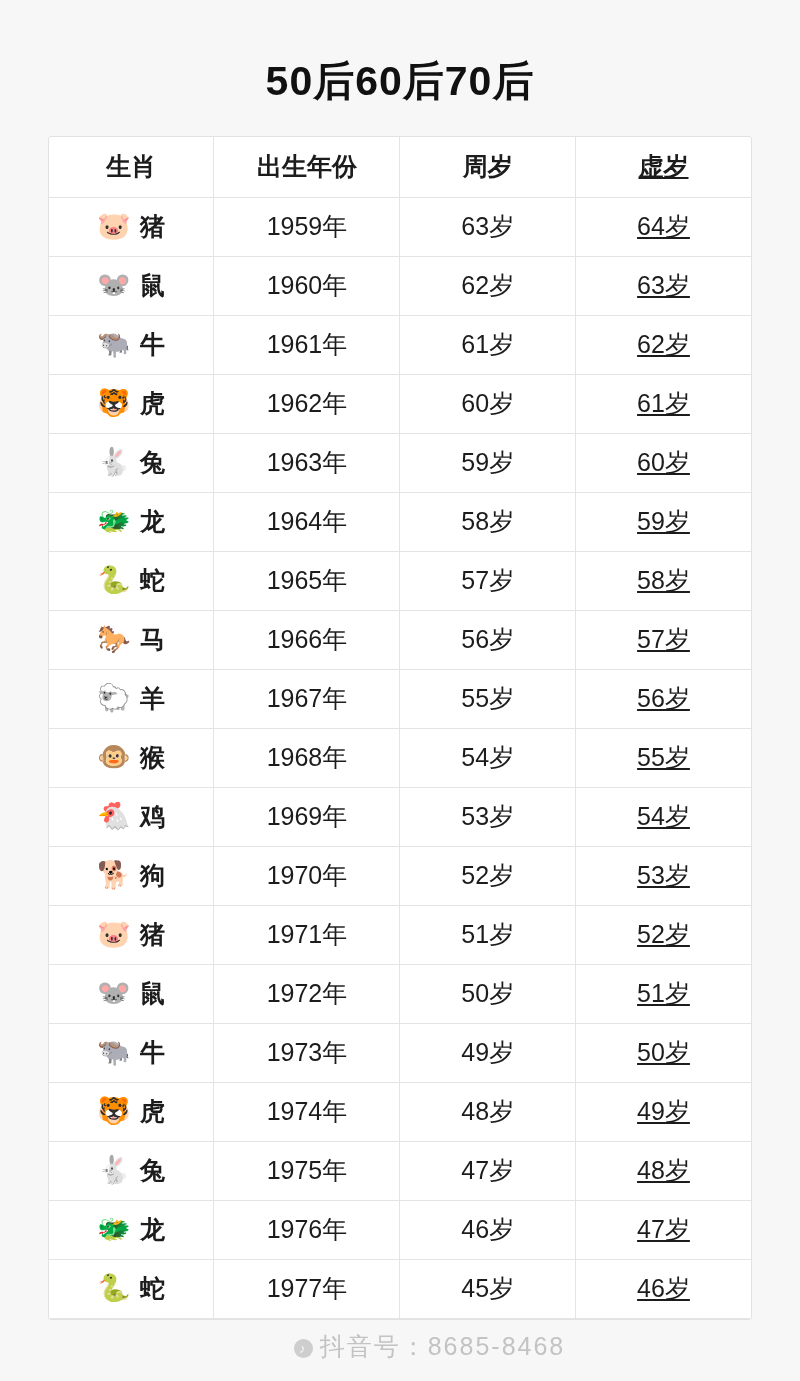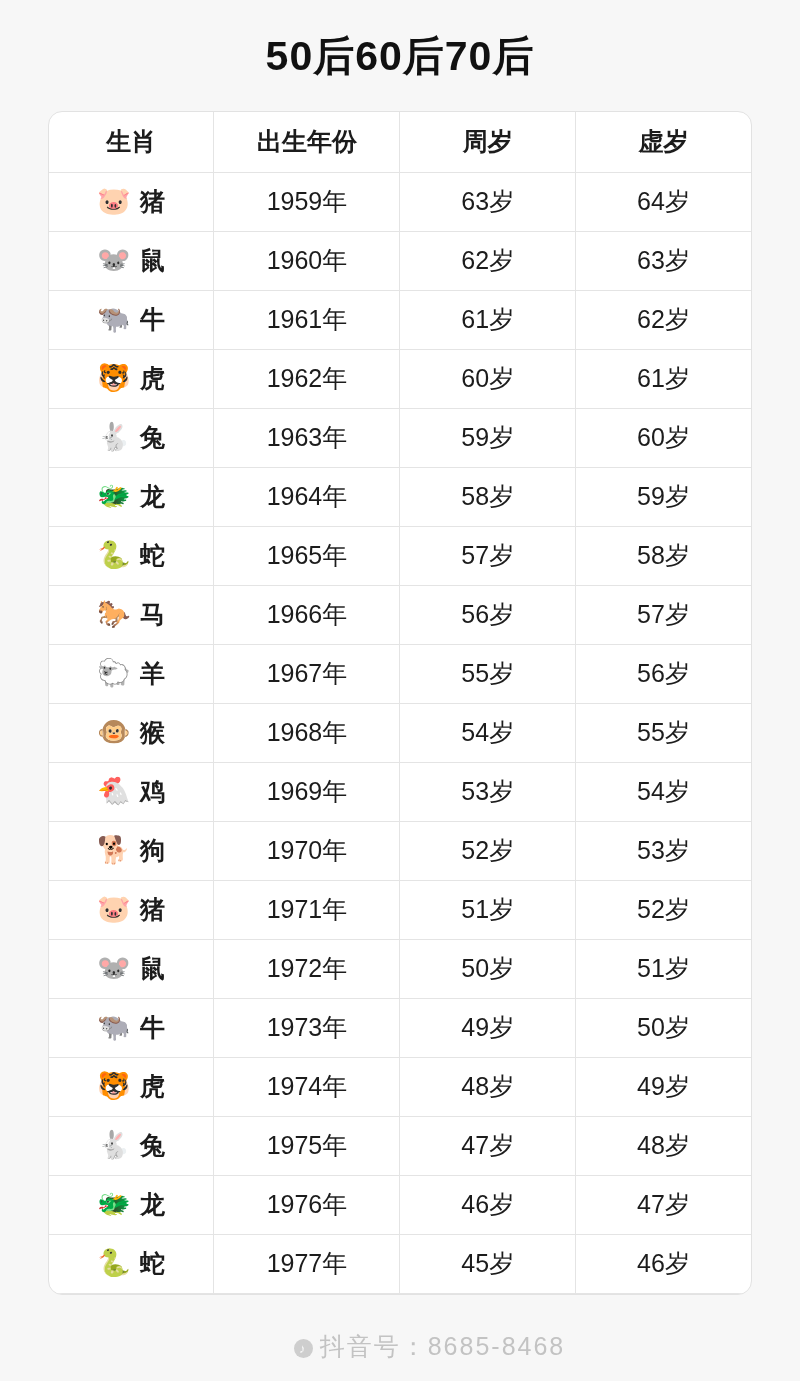--- a/index.html
+++ b/index.html
@@ -16,55 +16,56 @@
     position: relative;
   }
   .page {
     width: 800px;
     height: 1381px;
     background: #f7f7f7;
     box-sizing: border-box;
     position: relative;
   }
   .title-block {
-    padding-top: 28px;
+    padding-top: 53px;
     text-align: center;
   }
   .title-line {
     font-size: 41px;
     font-weight: bold;
     letter-spacing: 1px;
     color: #111111;
     line-height: 1.38;
   }
   .table-wrap {
     margin: 26px 48px 0 48px;
     background: #ffffff;
     border: 1px solid #e2e2e2;
-    border-radius: 14px;
+    border-radius: 3px;
     overflow: hidden;
   }
   table.zodiac {
     width: 100%;
     border-collapse: collapse;
     table-layout: fixed;
   }
   table.zodiac th, table.zodiac td {
     border-bottom: 1px solid #e4e4e4;
     border-right: 1px solid #e4e4e4;
     text-align: center;
     vertical-align: middle;
     height: 58px;
     font-size: 25px;
     color: #1c1c1c;
     font-weight: normal;
     padding: 0;
   }
   table.zodiac th:last-child, table.zodiac td:last-child {
     border-right: none;
+    text-decoration: underline;
   }
   table.zodiac th {
     font-weight: bold;
     font-size: 25px;
     height: 60px;
   }
   col.c1 { width: 23.5%; }
   col.c2 { width: 26.5%; }
   col.c3 { width: 25%; }
   col.c4 { width: 25%; }

